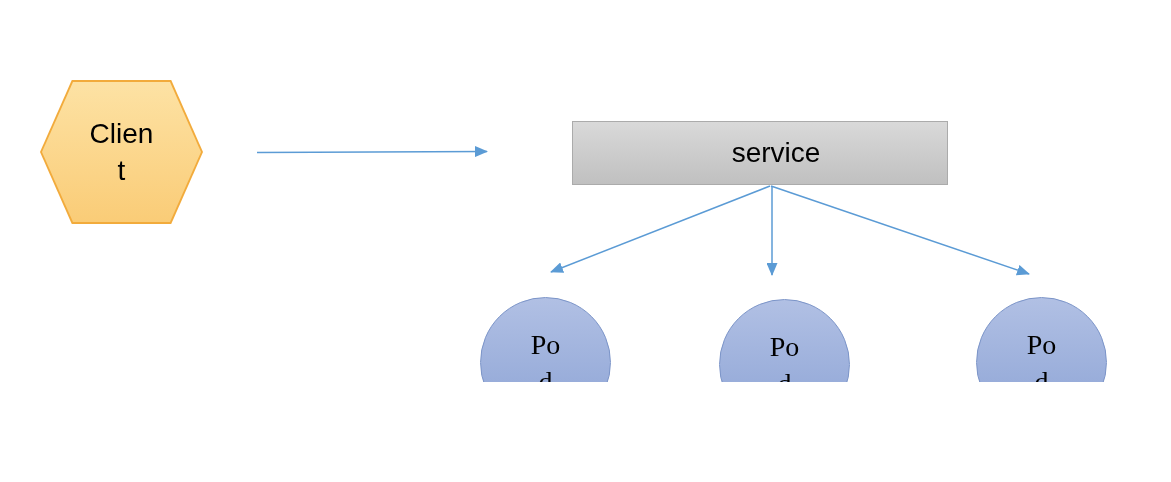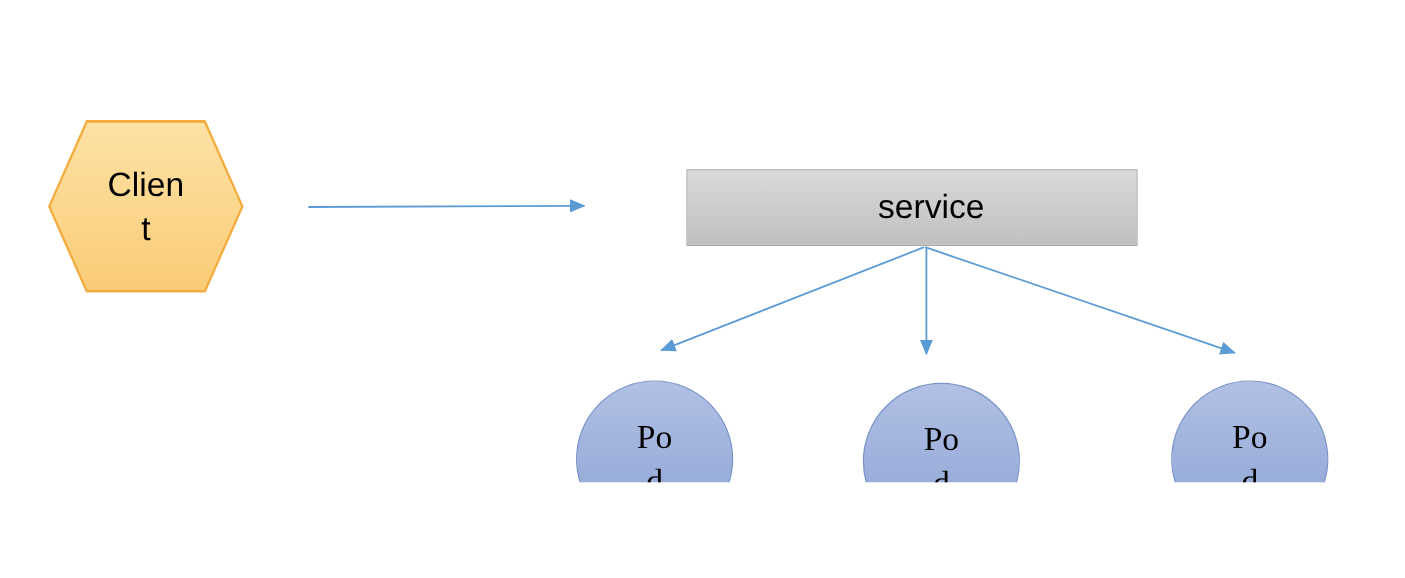--- a/index.html
+++ b/index.html
@@ -19,21 +19,20 @@
   * { margin: 0; padding: 0; box-sizing: border-box; }
   html, body { background: var(--canvas-bg); }
   body { font-family: "Liberation Sans", sans-serif; }
 
   .canvas {
     position: relative;
     width: 1171px;
     height: 382px;
     background: var(--canvas-bg);
     overflow: hidden;
-    margin-top: 20px;
   }
 
   .arrow-layer {
     position: absolute;
     left: 0; top: 0;
     width: 1171px; height: 482px;
   }
   .arrow-line {
     stroke: var(--arrow-blue);
     stroke-width: 1.5;

